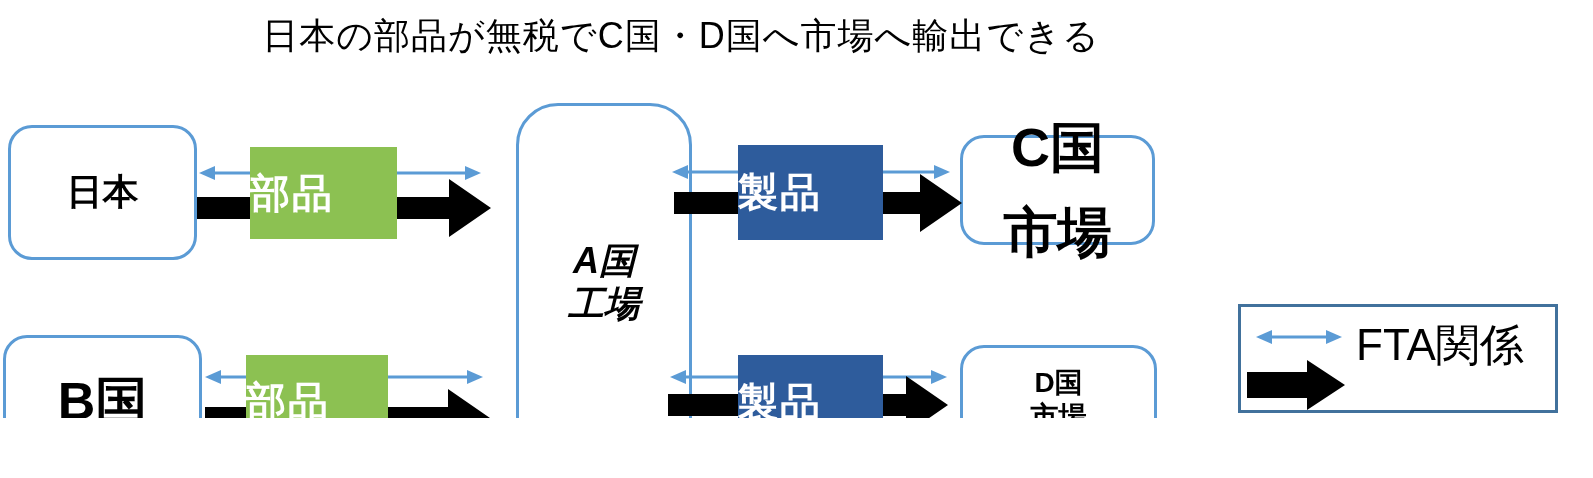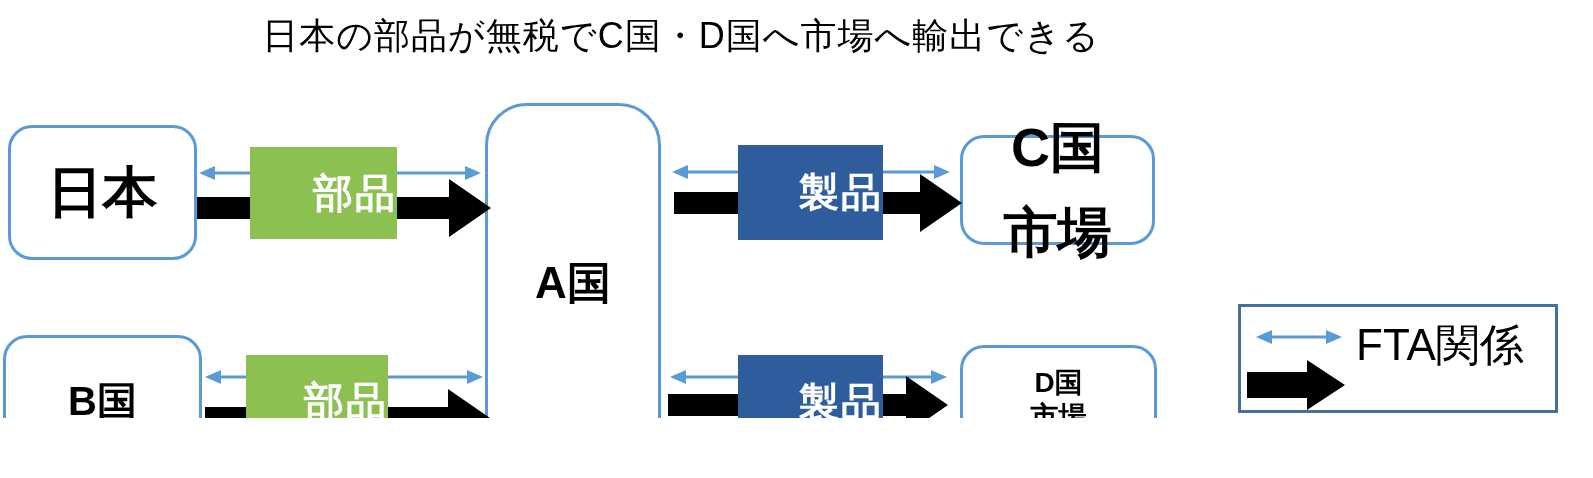--- a/index.html
+++ b/index.html
@@ -37,42 +37,42 @@
     border: 3px solid var(--node-border);
     display: flex;
     flex-direction: column;
     align-items: center;
     justify-content: center;
     text-align: center;
     font-weight: bold;
     z-index: 1;
     box-sizing: border-box;
   }
-  #node-japan { left: 8px;   top: 125px; width: 189px; height: 135px; border-radius: 24px; font-size: 55px; }
-  #node-b     { left: 3px;   top: 335px; width: 199px; height: 133px; border-radius: 24px; font-size: 40px; }
-  #node-a     { left: 485px; top: 103px; width: 176px; height: 359px; border-radius: 42px; font-size: 44px; line-height: 1.18; }
+  #node-japan { left: 8px;   top: 125px; width: 189px; height: 135px; border-radius: 24px; font-size: 36px; }
+  #node-b     { left: 3px;   top: 335px; width: 199px; height: 133px; border-radius: 24px; font-size: 52px; }
+  #node-a     { left: 516px; top: 103px; width: 176px; height: 359px; border-radius: 42px; font-size: 36px; line-height: 1.18; font-style: italic; }
   #node-c     { left: 960px; top: 135px; width: 195px; height: 110px; border-radius: 24px; font-size: 54px; line-height: 1.22; gap: 19px; }
   #node-d     { left: 960px; top: 345px; width: 197px; height: 110px; border-radius: 24px; font-size: 28px; line-height: 1.22; }
   .node .line { display: block; }
 
   .overlay {
     position: absolute;
     left: 0; top: 0; width: 1593px; height: 478px;
     z-index: 2;
     pointer-events: none;
   }
   .fta-line { stroke: var(--fta-arrow); stroke-width: 3; fill: none; }
   .fta-head { fill: var(--fta-arrow); stroke: none; }
   .goods    { fill: var(--goods-arrow); stroke: none; }
 
   .flow-label {
     position: absolute;
     display: flex;
     align-items: center;
-    justify-content: flex-end;
+    justify-content: flex-start;
     color: #fff;
     font-weight: bold;
     font-size: 40px;
     z-index: 3;
     letter-spacing: 2px;
   }
   .flow-label.parts   { background: var(--parts-green); }
   .flow-label.product { background: var(--product-blue); }
   #label-parts-top     { left: 250px; top: 147px; width: 147px; height: 92px; }
   #label-parts-bottom  { left: 246px; top: 355px; width: 142px; height: 93px; }
@@ -111,20 +111,21 @@
   <div class="title">日本の部品が無税でC国・D国へ市場へ輸出できる</div>
 
   <div class="node" id="node-japan">
     <span class="line">日本</span>
   </div>
   <div class="node" id="node-b">
     <span class="line">B国</span>
   </div>
   <div class="node" id="node-a">
     <span class="line">A国</span>
+    <span class="line">工場</span>
   </div>
   <div class="node" id="node-c">
     <span class="line">C国</span>
     <span class="line">市場</span>
   </div>
   <div class="node" id="node-d">
     <span class="line">D国</span>
     <span class="line">市場</span>
   </div>
 

